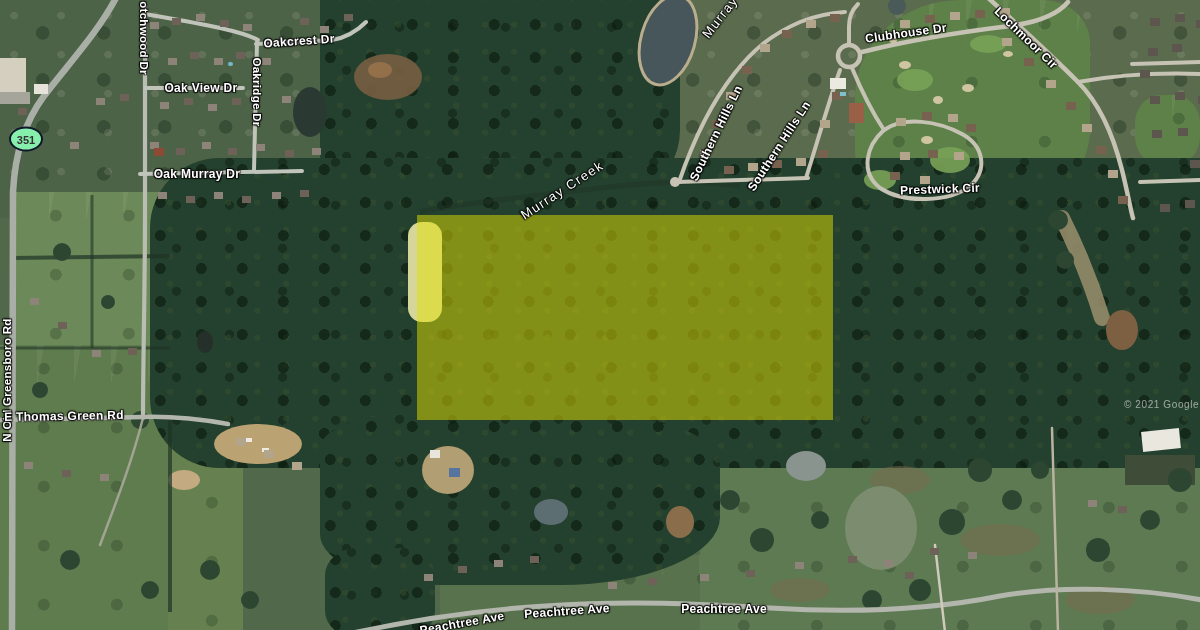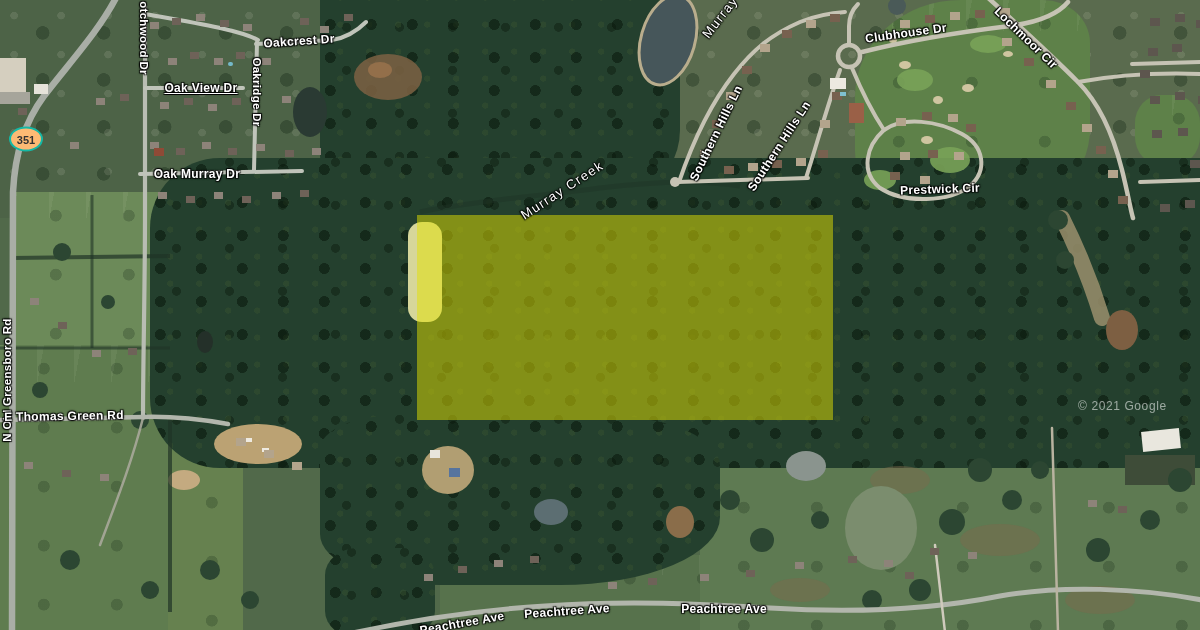--- a/index.html
+++ b/index.html
@@ -35,31 +35,31 @@
   .map-label{
     position:absolute;color:#fff;font-size:12px;font-weight:700;letter-spacing:.3px;
     white-space:nowrap;z-index:30;pointer-events:none;
     text-shadow:-1px -1px 1px rgba(0,0,0,.8),1px -1px 1px rgba(0,0,0,.8),
                 -1px 1px 1px rgba(0,0,0,.8),1px 1px 1px rgba(0,0,0,.8),0 0 3px rgba(0,0,0,.55);
   }
   .map-label.vertical{font-size:11.5px;}
   .map-label.water{font-size:13px;font-weight:400;letter-spacing:1.4px;}
   .shield{
     position:absolute;z-index:31;width:34px;height:25px;border-radius:50%;
-    background:#fdba74;border:2px solid #14b8a6;box-sizing:border-box;
+    background:#86efac;border:2px solid #0f172a;box-sizing:border-box;
     display:flex;align-items:center;justify-content:center;
     color:#333;font-size:11px;font-weight:700;
   }
   .parcel{
     position:absolute;z-index:20;
     background:rgba(226,224,0,.5);
   }
   .attribution{
     position:absolute;z-index:32;color:rgba(255,255,255,.55);
-    font-size:12px;letter-spacing:.6px;white-space:nowrap;
+    font-size:10px;letter-spacing:.6px;white-space:nowrap;margin-left:46px;
   }
   svg.deco{position:absolute;left:0;top:0;z-index:10;}
 </style>
 </head>
 <body>
 
 <div class="map">
 
   <div class="region suburb" style="left:0;top:0;width:365px;height:218px;"></div>
   <div class="region suburb" style="left:650px;top:0;width:550px;height:218px;background-color:#5a6b4e;"></div>
@@ -328,21 +328,21 @@
   </svg>
 
   <div class="parcel" style="left:417px;top:215px;width:416px;height:205px;"></div>
 
   <div class="shield" style="left:26px;top:139px;transform:translate(-50%,-50%);">
     <span>351</span>
   </div>
 
   <div class="map-label vertical" style="left:144px;top:38px;transform:translate(-50%,-50%) rotate(90deg);">otchwood Dr</div>
   <div class="map-label" style="left:299px;top:41px;transform:translate(-50%,-50%) rotate(-4deg);">Oakcrest Dr</div>
-  <div class="map-label" style="left:201px;top:88px;transform:translate(-50%,-50%);text-decoration:underline;">Oak View Dr</div>
+  <div class="map-label" style="left:201px;top:88px;transform:translate(-50%,-50%);">Oak View Dr</div>
   <div class="map-label vertical" style="left:257px;top:92px;transform:translate(-50%,-50%) rotate(90deg);">Oakridge Dr</div>
   <div class="map-label" style="left:197px;top:174px;transform:translate(-50%,-50%);">Oak Murray Dr</div>
   <div class="map-label vertical" style="left:7px;top:380px;transform:translate(-50%,-50%) rotate(-90deg);">N Old Greensboro Rd</div>
   <div class="map-label" style="left:64px;top:416px;transform:translate(-50%,-50%) rotate(-1deg);">E Thomas Green Rd</div>
   <div class="map-label water" style="left:720px;top:17px;transform:translate(-50%,-50%) rotate(-52deg);">Murray</div>
   <div class="map-label water" style="left:562px;top:190px;transform:translate(-50%,-50%) rotate(-33deg);">Murray Creek</div>
   <div class="map-label" style="left:716px;top:133px;transform:translate(-50%,-50%) rotate(-64deg);">Southern Hills Ln</div>
   <div class="map-label" style="left:779px;top:146px;transform:translate(-50%,-50%) rotate(-57deg);">Southern Hills Ln</div>
   <div class="map-label" style="left:906px;top:33px;transform:translate(-50%,-50%) rotate(-8deg);">Clubhouse Dr</div>
   <div class="map-label" style="left:1026px;top:38px;transform:translate(-50%,-50%) rotate(44deg);">Lochmoor Cir</div>

